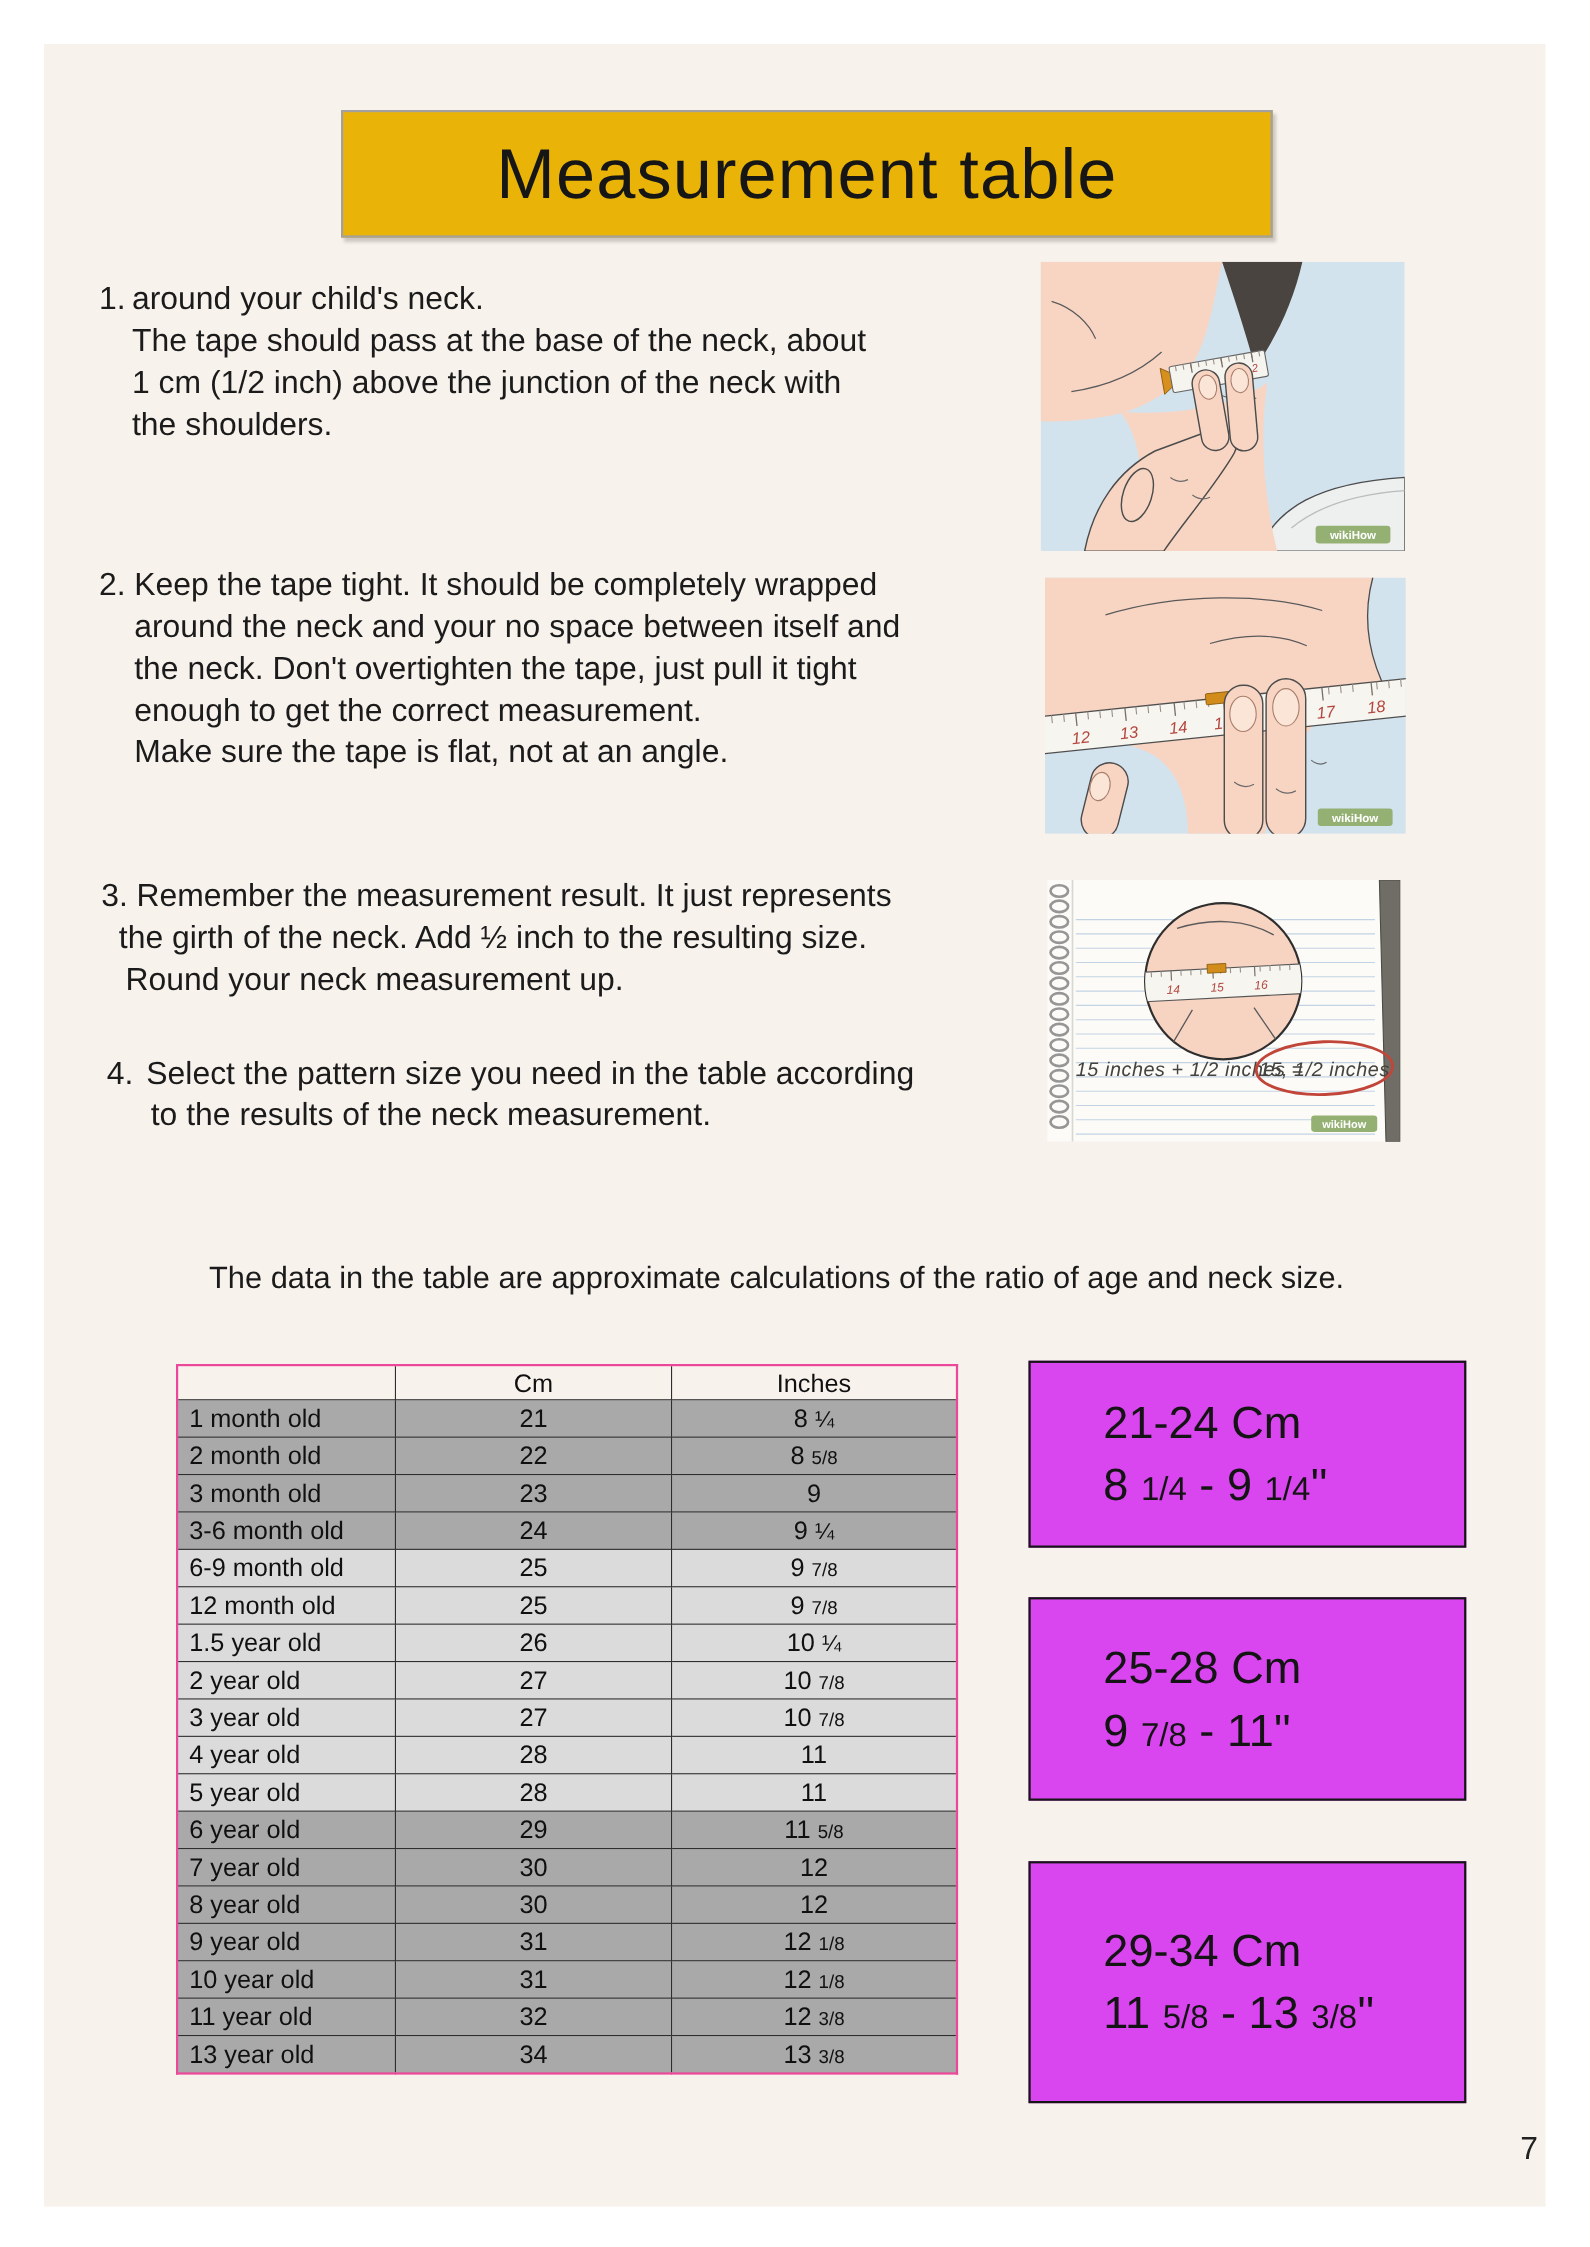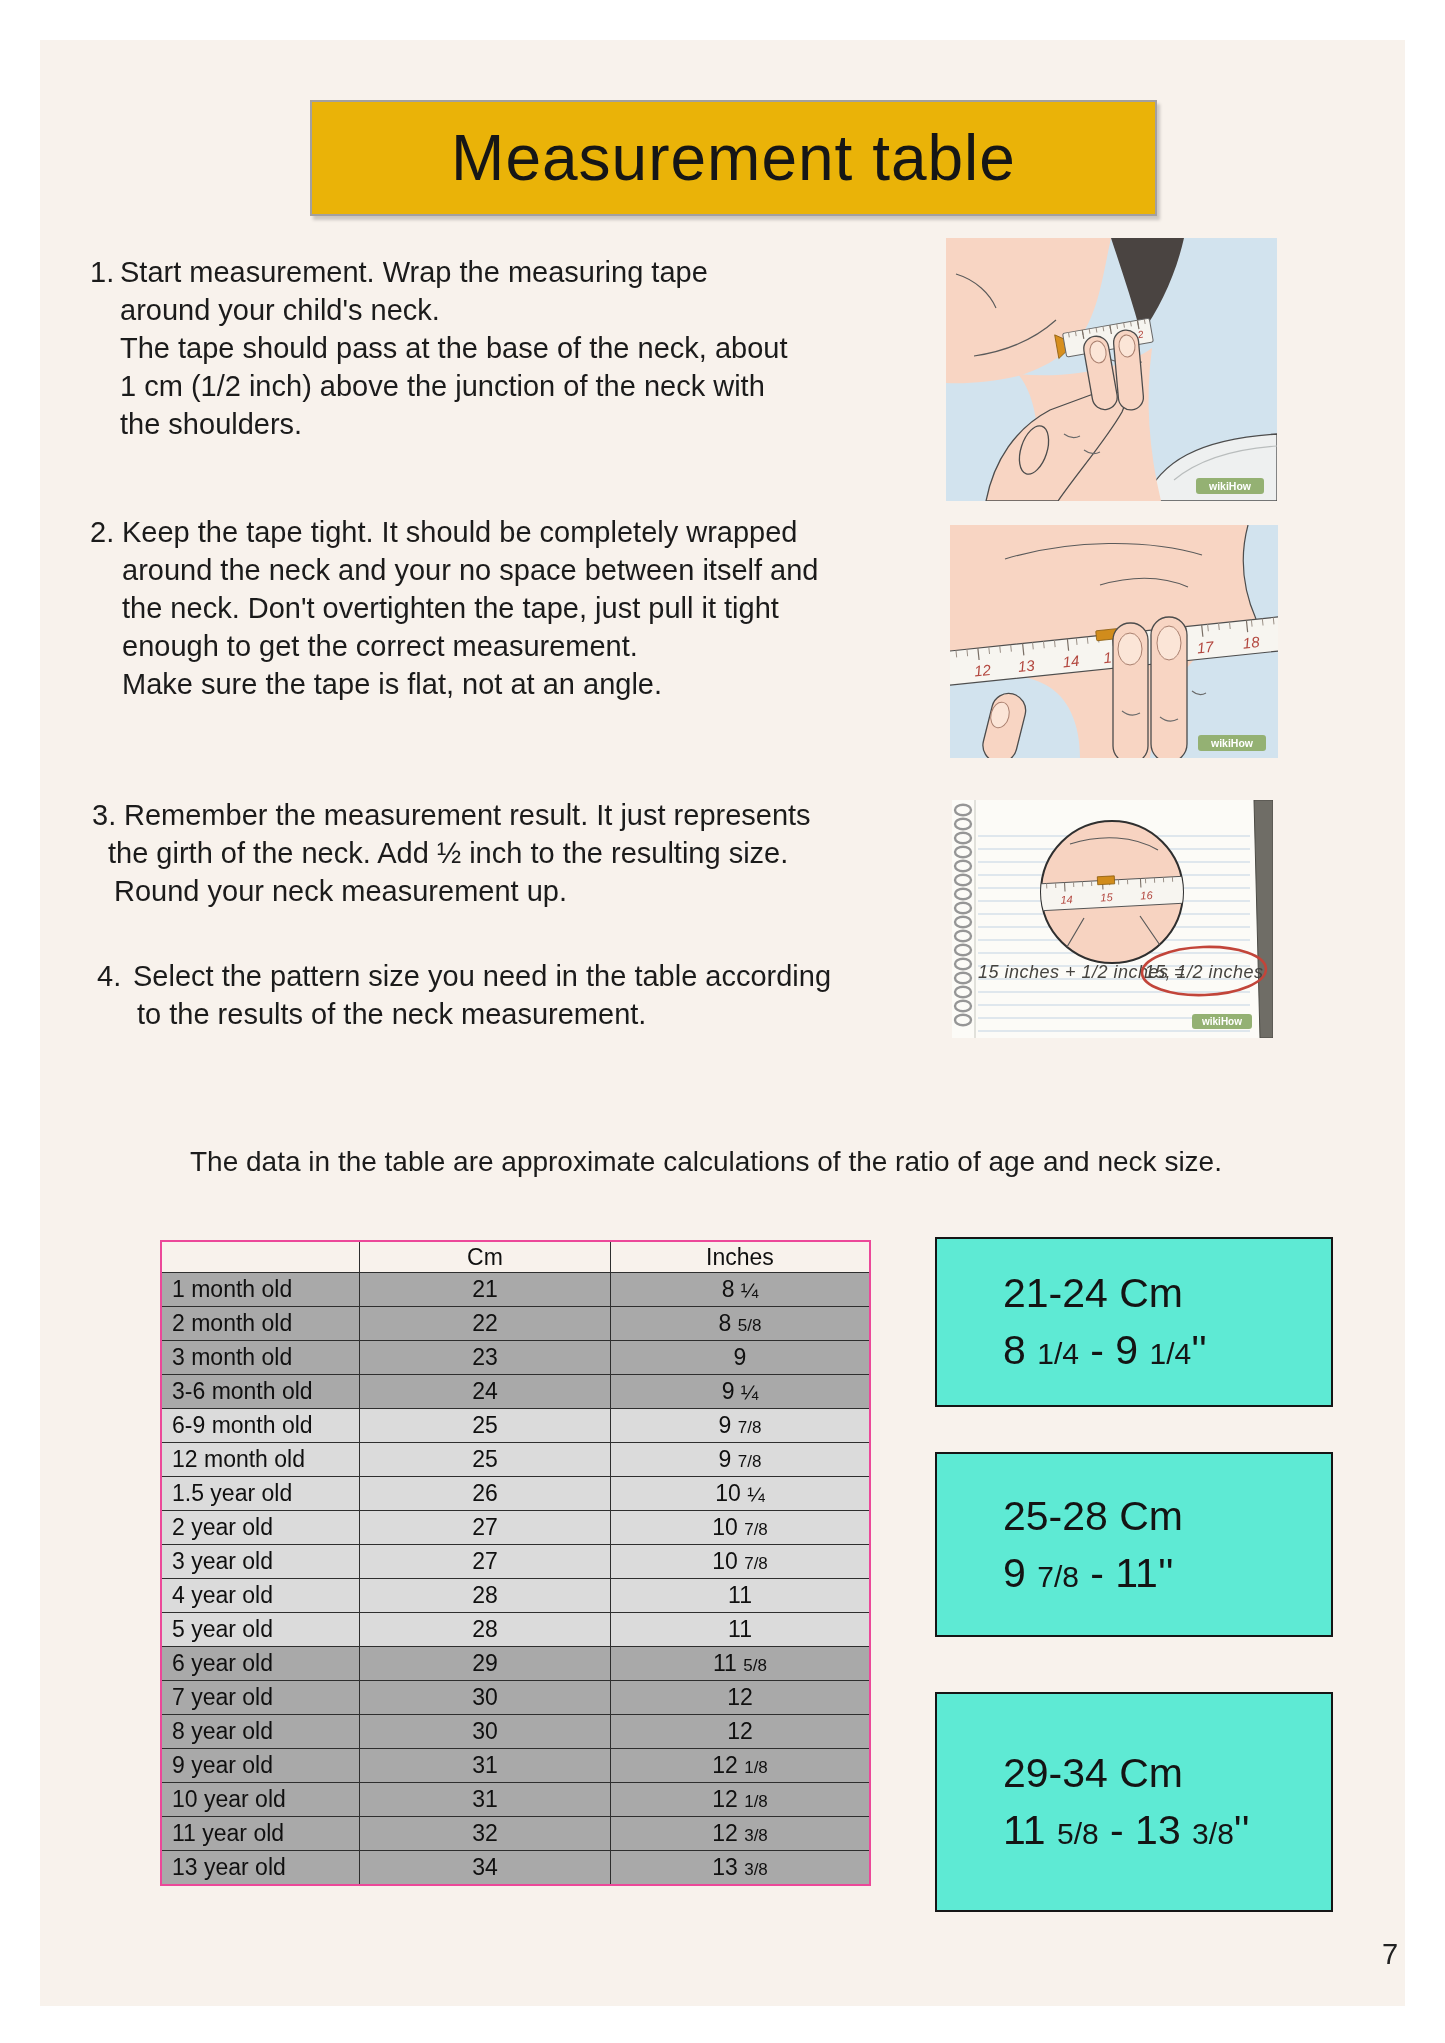--- a/index.html
+++ b/index.html
@@ -28,41 +28,40 @@
   .mtable th,.mtable td{border:1.6px solid #2e2e2e;height:33px;padding:0;vertical-align:middle;font-weight:400;}
   .mtable thead th{height:30px;font-size:23px;}
   .c-age{width:187px;text-align:left;padding-left:10px !important;}
   .c-cm{width:250px;text-align:center;}
   .c-in{width:258px;text-align:center;}
   .row-dark{background:#a9a9a9;}
   .row-light{background:#dbdbdb;}
   .frac-sm{font-size:17px;}
   .frac-uni{font-size:21px;}
 
-  .sbox{position:absolute;left:895px;width:398px;background:#5eead4;border:2px solid #161616;
+  .sbox{position:absolute;left:895px;width:398px;background:#d946ef;border:2px solid #161616;
         box-sizing:border-box;display:flex;flex-direction:column;justify-content:center;
         padding-left:66px;gap:10px;}
   .sbox-cm,.sbox-in{font-size:41px;color:#141414;}
   .sbox-in .sm{font-size:30px;}
 
   .pageno{position:absolute;left:1342px;top:1898px;font-size:29px;color:#222;}
 </style>
 </head>
 <body>
 
 <div class="page">
  <div class="content">
 
   <div class="title-box">
     <span>Measurement table</span>
   </div>
 
   <div class="step-num" style="left:50px;top:213px">1.</div>
   <div class="step-lines" style="left:80px;top:213px">
-    <div>Start measurement. Wrap the measuring tape</div>
     <div>around your child's neck.</div>
     <div>The tape should pass at the base of the neck, about</div>
     <div>1 cm  (1/2 inch) above the junction of the neck with</div>
     <div>the shoulders.</div>
   </div>
 
   <div class="step-num" style="left:50px;top:473px">2.</div>
   <div class="step-lines" style="left:82px;top:473px">
     <div>Keep the tape tight. It should be completely wrapped</div>
     <div>around the neck and your no space between itself and</div>

